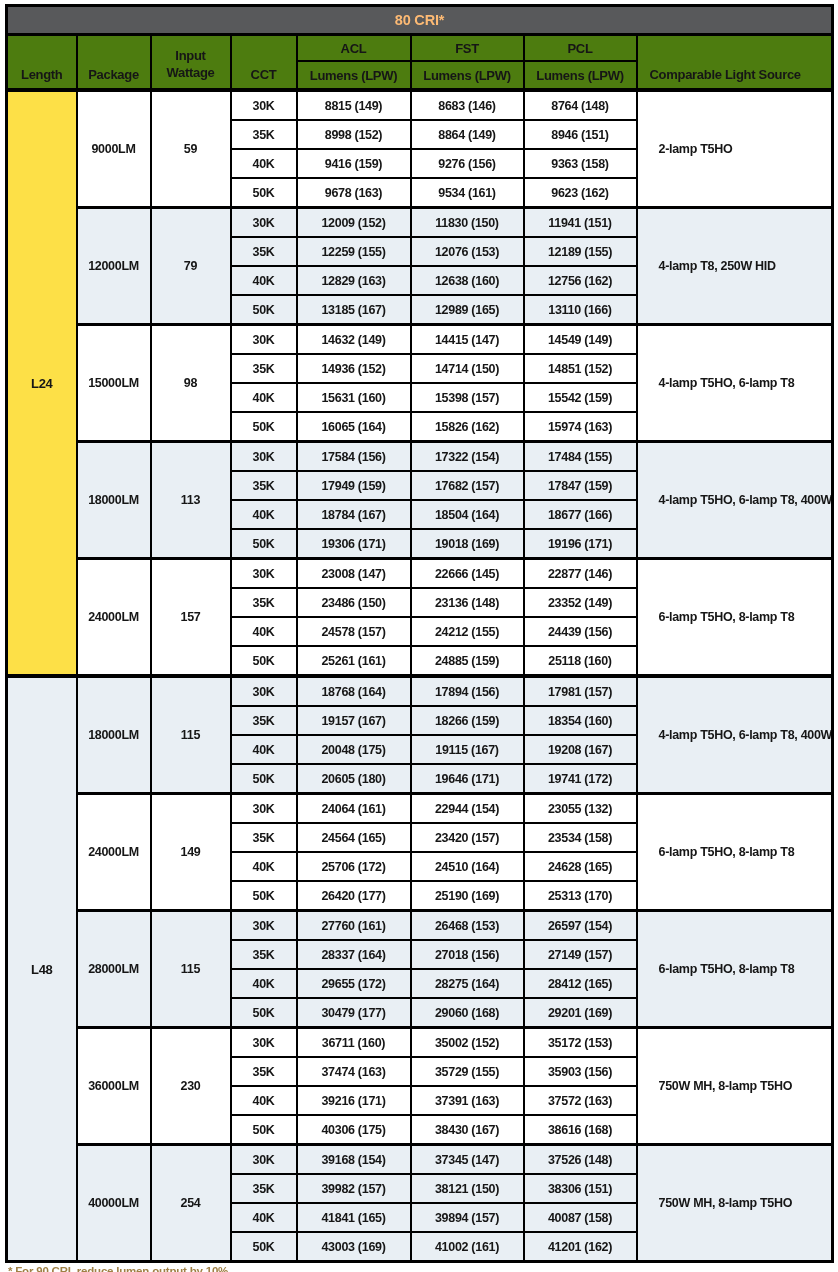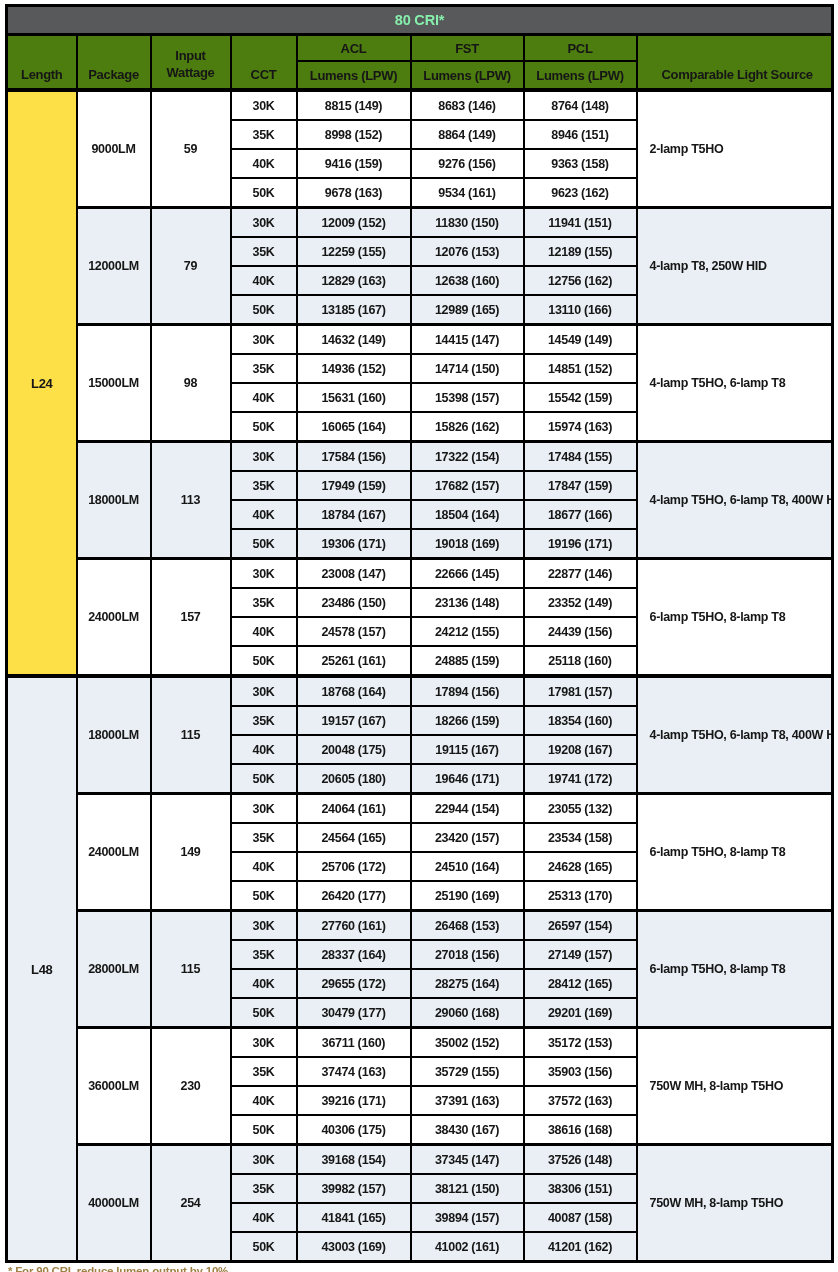--- a/index.html
+++ b/index.html
@@ -15,36 +15,36 @@
   }
   col.c-length{width:70px} col.c-package{width:74px} col.c-wattage{width:80px}
   col.c-cct{width:66px} col.c-acl{width:114px} col.c-fst{width:113px}
   col.c-pcl{width:113px} col.c-comp{width:196px}
   th, td {
     border:2px solid #000; color:#161616; font-weight:bold;
     letter-spacing:-0.3px; overflow:hidden; white-space:nowrap;
     padding:0; text-align:center;
   }
   .title-bar {
-    background:#58595b; color:#86efac; font-size:14.5px; height:26px;
+    background:#58595b; color:#fdba74; font-size:14.5px; height:26px;
     letter-spacing:-0.2px; border-bottom:3px solid #000;
   }
   thead th { background:#4d7c0f; font-size:13px; }
   tr.hdr1 th { height:24px; }
   tr.hdr2 th { height:26px; border-bottom:3px solid #a16207; }
   .th-bottom { vertical-align:bottom; padding-bottom:6px; }
   .pre-wrap { white-space:pre-line; line-height:1.35; }
-  .th-left { text-align:left; padding-left:24px; }
+  .th-left { text-align:left; padding-left:12px; }
   tbody td { font-size:12.5px; height:27px; }
   tr.tint td { background:#e9eff4; }
   td.cell-white { background:#fde047; }
   td.cell-tint  { background:#e9eff4; }
   tr.group-start td { border-top:3px solid #000; }
   tr.section-start td { border-top:4px solid #000; }
-  td.comparable-cell { text-align:left; padding-left:12px; }
+  td.comparable-cell { text-align:left; padding-left:21px; }
   td.length-cell { font-size:13px; }
   .footnote {
     margin:2px 0 0 3px; font-size:11.5px; font-weight:bold;
     color:#a08045; letter-spacing:-0.2px;
   }
 </style>
 </head>
 <body>
 
 <div class="page">

